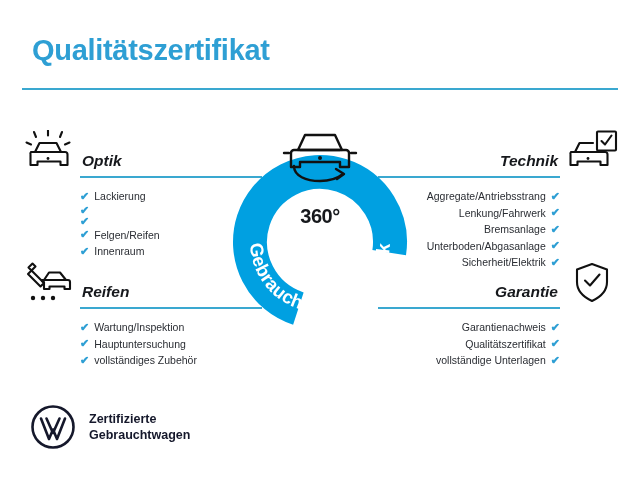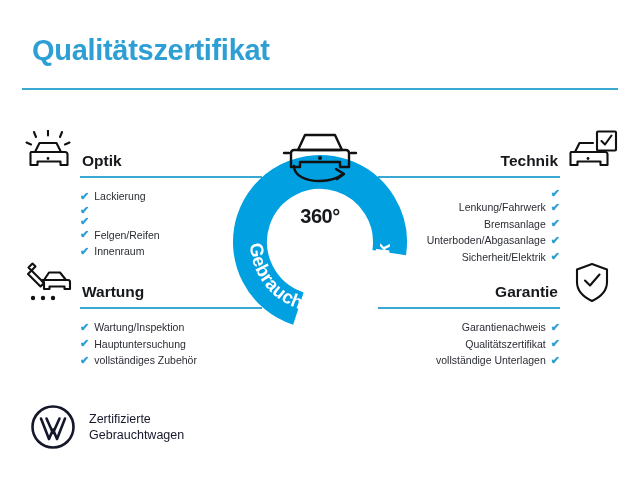--- a/index.html
+++ b/index.html
@@ -41,20 +41,21 @@
     position: absolute;
   }
   .sec-optik    { left: 22px;  top: 130px; width: 240px; }
   .sec-wartung  { left: 22px;  top: 261px; width: 240px; }
   .sec-technik  { left: 378px; top: 130px; width: 240px; }
   .sec-garantie { left: 378px; top: 261px; width: 240px; }
 
   .sec-head {
     position: relative;
     height: 48px;
+    font-style: italic;
   }
   .sec-title {
     position: absolute;
     bottom: 8px;
     font-size: 15.5px;
     font-weight: bold;
     color: #16181c;
     white-space: nowrap;
   }
   .sec-left .sec-title  { left: 60px; }
@@ -143,21 +144,21 @@
     left: 30px;
     top: 404px;
     display: flex;
     align-items: center;
     gap: 13px;
   }
   #vw-mark { width: 46px; height: 46px; flex: none; }
   #vw-mark svg { display: block; width: 100%; height: 100%; }
   #footer-text {
     font-size: 12.5px;
-    font-weight: normal;
+    font-weight: bold;
     line-height: 16px;
     color: #15182b;
     white-space: pre-line;
   }
 </style>
 </head>
 <body>
 
 <div id="page-title">Qualitätszertifikat</div>
 <div id="title-rule"></div>
@@ -208,21 +209,21 @@
       <svg viewBox="0 0 52 46" fill="none" stroke="#111111" stroke-width="2.1" stroke-linecap="round" stroke-linejoin="round">
         <path d="M6.5 6.5 L10.5 2.5 L13.5 5.5 L9.5 9.5 Z"></path>
         <path d="M9.5 9.5 L22 22 L18.5 25.5 L6 13 Z"></path>
         <path d="M22 19 L27 11.5 H38 L44 19"></path>
         <path d="M20 19 h26 a2 2 0 0 1 2 2 V28 h-5.5 v-2.5 H27.5 V28 H22 V21 A2 2 0 0 1 20 19 Z"></path>
         <circle cx="11" cy="37" r="2.2" fill="#111111" stroke="none"></circle>
         <circle cx="21" cy="37" r="2.2" fill="#111111" stroke="none"></circle>
         <circle cx="31" cy="37" r="2.2" fill="#111111" stroke="none"></circle>
       </svg>
     </div>
-    <div class="sec-title">Wartung</div>
+    <div class="sec-title">Reifen</div>
     <div class="sec-rule"></div>
   </div>
   <ul class="check-list">
     <li class="check-item">
       <span class="tick">✔</span>
       <span>Wartung/Inspektion</span>
     </li>
     <li class="check-item">
       <span class="tick">✔</span>
       <span>Hauptuntersuchung</span>
@@ -245,20 +246,21 @@
         <path d="M9 22 h22"></path>
         <circle cx="22" cy="28.5" r="1.4" fill="#111111" stroke="none"></circle>
       </svg>
     </div>
     <div class="sec-title">Technik</div>
     <div class="sec-rule"></div>
   </div>
   <ul class="check-list">
     <li class="check-item">
       <span class="tick">✔</span>
+      <span>Aggregate/Antriebsstrang</span>
     </li>
     <li class="check-item">
       <span class="tick">✔</span>
       <span>Lenkung/Fahrwerk</span>
     </li>
     <li class="check-item">
       <span class="tick">✔</span>
       <span>Bremsanlage</span>
     </li>
     <li class="check-item">

